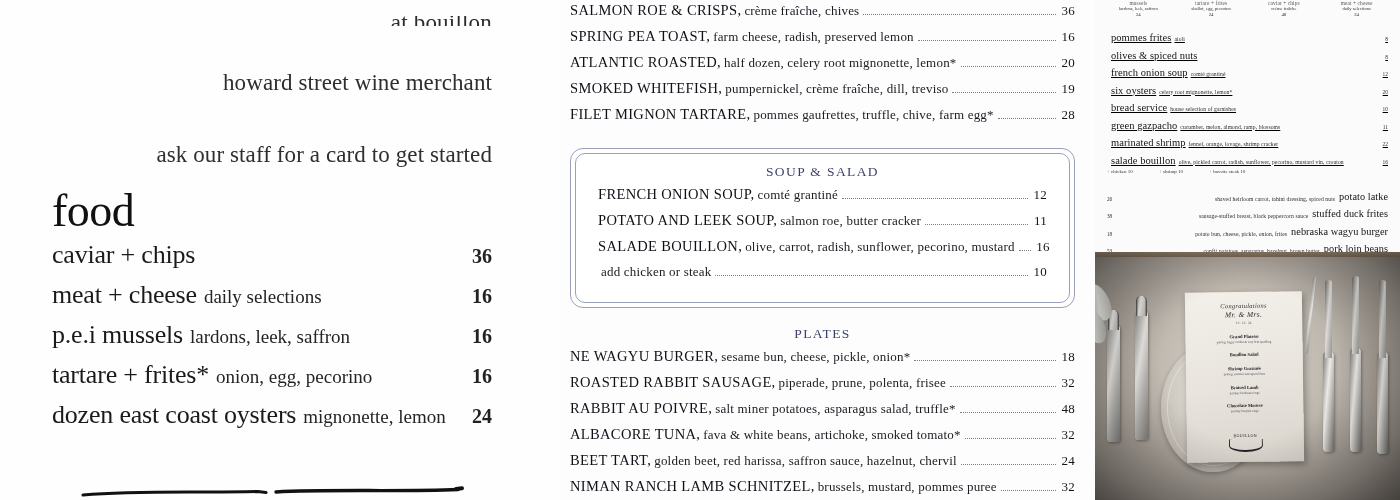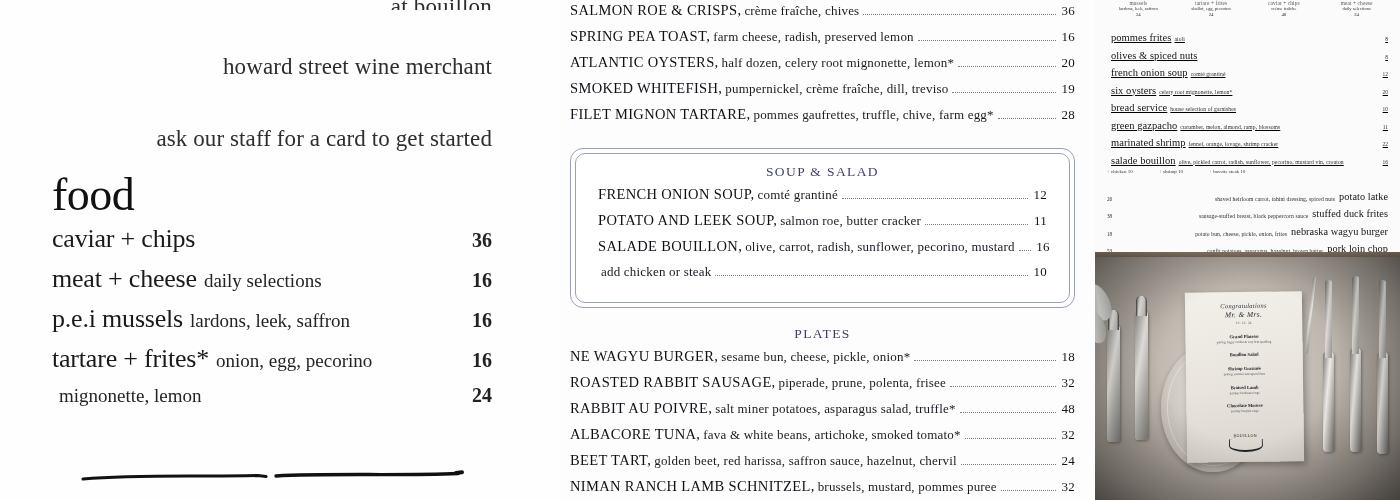--- a/index.html
+++ b/index.html
@@ -21,21 +21,21 @@
   .col-left {
     position: relative;
     width: 560px; height: 500px;
     flex: 0 0 560px;
     background: #fefefe;
     overflow: hidden;
   }
   .left-header {
     text-align: right;
     padding-right: 68px;
-    padding-top: 0px;
+    padding-top: 16px;
     color: #2c2c2c;
   }
   .left-header .hdr-clip {
     font-size: 23px;
     line-height: 14px;
     height: 10px;
     overflow: hidden;
     color: #2c2c2c;
     letter-spacing: .2px;
   }
@@ -398,20 +398,21 @@
         <span class="fr-spacer"></span>
         <span class="fr-price">16</span>
       </div>
       <div class="food-row">
         <span class="fr-name">tartare + frites*</span>
         <span class="fr-desc">onion, egg, pecorino</span>
         <span class="fr-spacer"></span>
         <span class="fr-price">16</span>
       </div>
       <div class="food-row">
+        <span class="fr-name">dozen east coast oysters</span>
         <span class="fr-desc">mignonette, lemon</span>
         <span class="fr-spacer"></span>
         <span class="fr-price">24</span>
       </div>
     </div>
 
     <div class="divider-wrap">
       <svg width="400" height="18" viewBox="0 0 400 18">
         <path d="M3,11 C60,6 120,9 178,7.5 L186,8.5" stroke="#111" stroke-width="3.1" fill="none" stroke-linecap="round"></path>
         <path d="M196,8 C250,5 320,8 378,5.5" stroke="#111" stroke-width="3.4" fill="none" stroke-linecap="round"></path>
@@ -434,21 +435,21 @@
         <span class="leader"></span>
         <span class="m-price">36</span>
       </div>
       <div class="mid-row">
         <span class="m-caps">SPRING PEA TOAST,</span>
         <span class="m-desc">farm cheese, radish, preserved lemon</span>
         <span class="leader"></span>
         <span class="m-price">16</span>
       </div>
       <div class="mid-row">
-        <span class="m-caps">ATLANTIC OYSTERS,</span>
+        <span class="m-caps">ATLANTIC ROASTED,</span>
         <span class="m-desc">half dozen, celery root mignonette, lemon*</span>
         <span class="leader"></span>
         <span class="m-price">20</span>
       </div>
       <div class="mid-row">
         <span class="m-caps">SMOKED WHITEFISH,</span>
         <span class="m-desc">pumpernickel, crème fraîche, dill, treviso</span>
         <span class="leader"></span>
         <span class="m-price">19</span>
       </div>
@@ -629,21 +630,21 @@
       <div class="rp-rowB">
         <span class="rb-price">18</span>
         <span class="rb-gap"></span>
         <span class="rb-desc">potato bun, cheese, pickle, onion, frites</span>
         <span class="rb-name">nebraska wagyu burger</span>
       </div>
       <div class="rp-rowB">
         <span class="rb-price">53</span>
         <span class="rb-gap"></span>
         <span class="rb-desc">confit potatoes, asparagus, hazelnut, brown butter</span>
-        <span class="rb-name">pork loin chop</span>
+        <span class="rb-name">pork loin beans</span>
       </div>
       <div class="rp-rowB">
         <span class="rb-price">30</span>
         <span class="rb-gap"></span>
         <span class="rb-desc">saffron potato dumplings, wild mushrooms, cream sauce</span>
         <span class="rb-name">rotisserie chicken</span>
       </div>
       <div class="rp-rowB">
         <span class="rb-price">40</span>
         <span class="rb-gap"></span>

